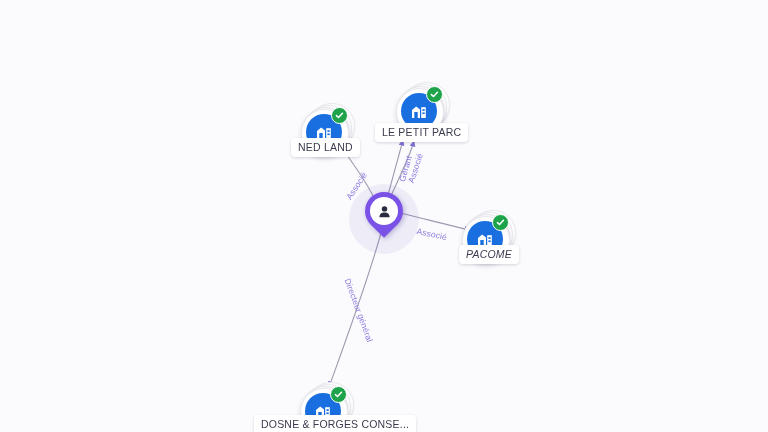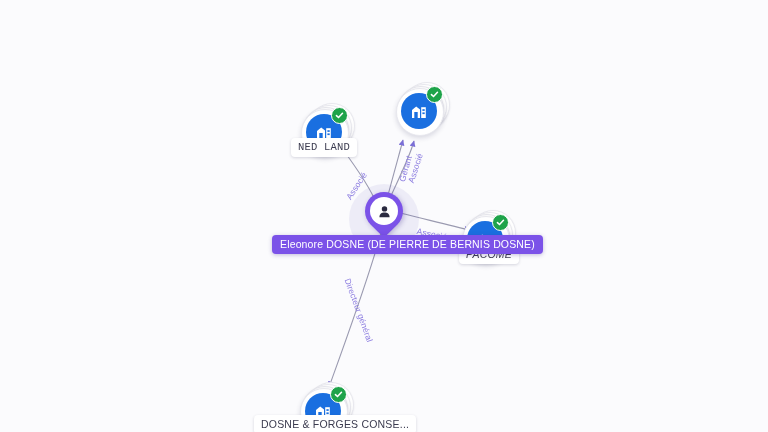--- a/index.html
+++ b/index.html
@@ -196,21 +196,21 @@
         <rect x="13.4" y="8.2" width="2.3" height="1.7" fill="#1a6fe0"></rect>
         <rect x="13.4" y="11.4" width="2.3" height="1.7" fill="#1a6fe0"></rect>
       </svg>
     </div>
     <div class="verified-badge">
       <svg width="9" height="9" viewBox="0 0 10 10">
         <path d="M1.6 5.1 L3.9 7.3 L8.3 2.6" fill="none" stroke="#ffffff" stroke-width="1.7" stroke-linecap="round" stroke-linejoin="round"></path>
       </svg>
     </div>
   </div>
-  <div class="node-label" style="left:291px; top:138px;font-family:Liberation Mono, monospace;">NED LAND</div>
+  <div class="node-label" style="left:291px; top:138px;">NED LAND</div>
 
   <div class="company-node" style="left:396px; top:82px;">
     <div class="stack-card c1"></div>
     <div class="stack-card c2"></div>
     <div class="stack-card c3"></div>
     <div class="stack-card c4"></div>
     <div class="company-disc">
       <svg width="20" height="20" viewBox="0 0 20 20">
         <path d="M3 17 L3 9 L7.2 5.6 L11 8.4 L11 17 Z" fill="#ffffff"></path>
         <rect x="12.2" y="6.2" width="4.6" height="10.8" fill="#ffffff"></rect>
@@ -218,20 +218,21 @@
         <rect x="13.4" y="8.2" width="2.3" height="1.7" fill="#1a6fe0"></rect>
         <rect x="13.4" y="11.4" width="2.3" height="1.7" fill="#1a6fe0"></rect>
       </svg>
     </div>
     <div class="verified-badge">
       <svg width="9" height="9" viewBox="0 0 10 10">
         <path d="M1.6 5.1 L3.9 7.3 L8.3 2.6" fill="none" stroke="#ffffff" stroke-width="1.7" stroke-linecap="round" stroke-linejoin="round"></path>
       </svg>
     </div>
   </div>
+  <div class="node-label" style="left:375px; top:123px;">LE PETIT PARC</div>
 
   <div class="company-node" style="left:462px; top:210px;">
     <div class="stack-card c1"></div>
     <div class="stack-card c2"></div>
     <div class="stack-card c3"></div>
     <div class="stack-card c4"></div>
     <div class="company-disc">
       <svg width="20" height="20" viewBox="0 0 20 20">
         <path d="M3 17 L3 9 L7.2 5.6 L11 8.4 L11 17 Z" fill="#ffffff"></path>
         <rect x="12.2" y="6.2" width="4.6" height="10.8" fill="#ffffff"></rect>
@@ -275,15 +276,14 @@
     <div class="pin">
       <div class="pin-inner">
         <svg width="15" height="15" viewBox="0 0 16 16">
           <circle cx="8" cy="5.2" r="2.9" fill="#2b2b40"></circle>
           <path d="M2.6 14 C2.6 10.5 5 9 8 9 C11 9 13.4 10.5 13.4 14 Z" fill="#2b2b40"></path>
         </svg>
       </div>
     </div>
   </div>
 
-  <div class="person-label" style="left:272px; top:235px;">Eleonore DOSNE (DE PIERRE DE BERNIS DOSNE)</div>
 
 </div>
 
 </body></html>

